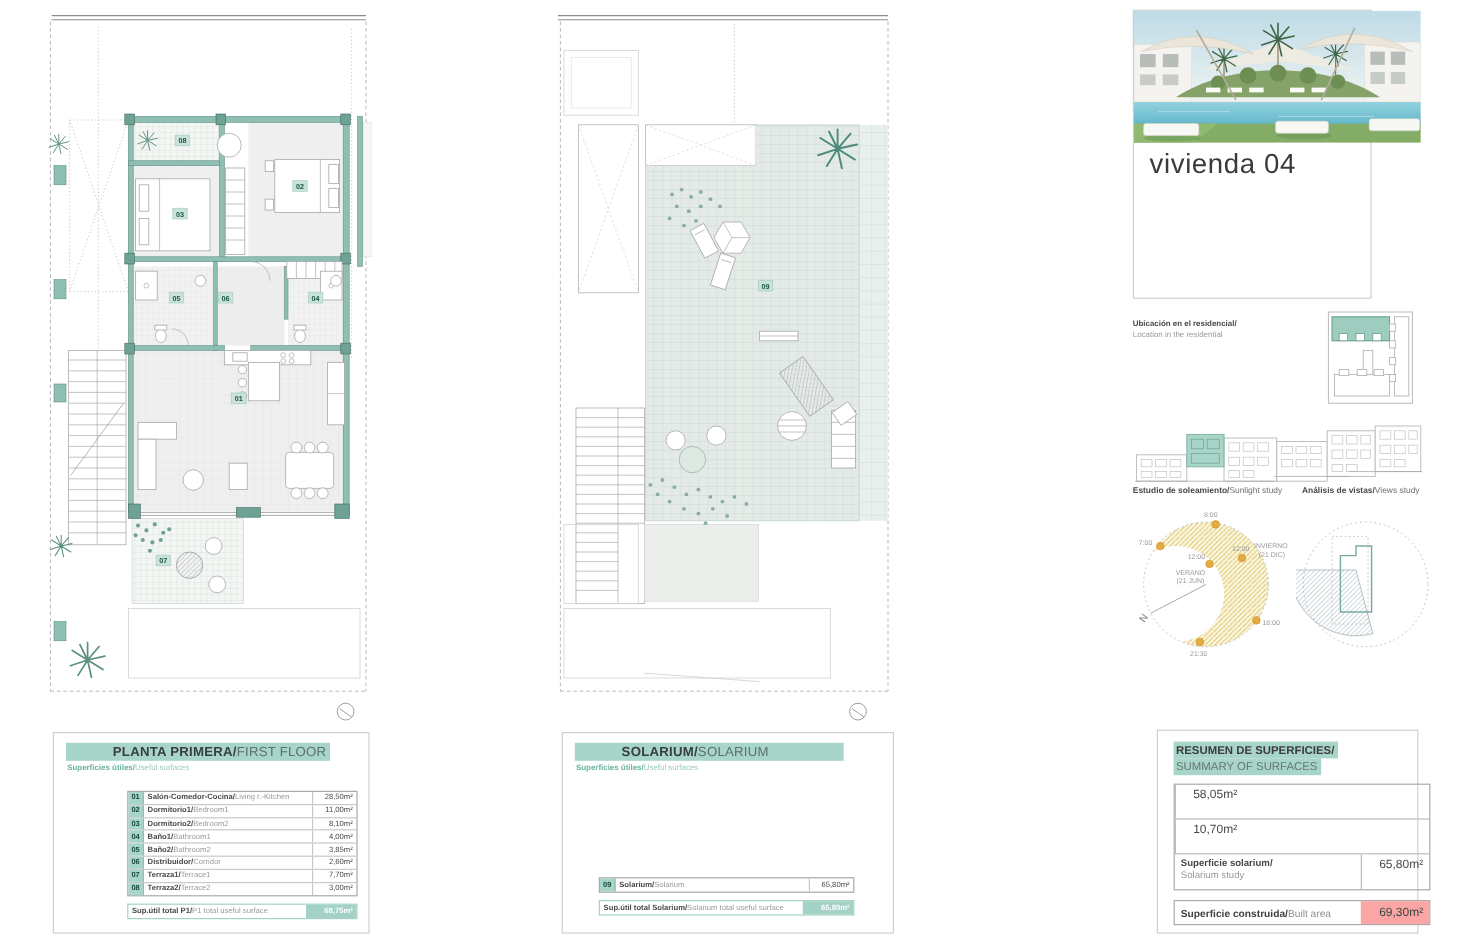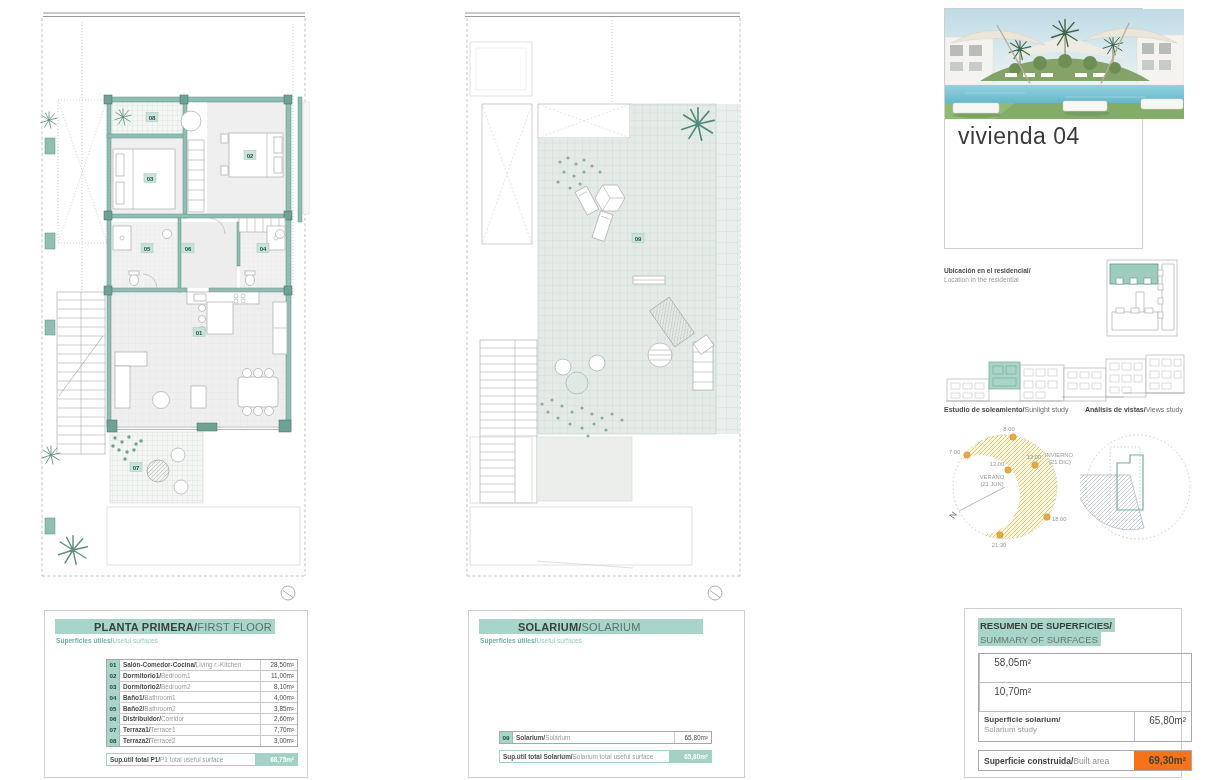--- a/index.html
+++ b/index.html
@@ -59,21 +59,21 @@
   .slabel { flex:1; padding:3px 0 0 5px; }
   .slabel .l1 { font-size:8px; color:#474747; font-weight:bold; display:block; line-height:10px; }
   .slabel .l2 { font-size:8px; color:#9a9a9a; display:block; line-height:10px; }
   .sval { width:57px; border-left:0.6px solid #bdbdbd; font-size:10px; color:#474747;
           display:flex; justify-content:flex-end; padding:3px 5px 0 0; }
   .sum-total { position:absolute; left:13px; top:141px; width:214px; height:21px;
                border:0.8px solid #aaaaaa; display:flex; background:#fff; }
   .sum-total .lbl { flex:1; display:flex; align-items:center; padding-left:5px; font-size:8.5px; white-space:nowrap; }
   .sum-total .lbl .es { font-weight:bold; color:#3f3f3f; }
   .sum-total .lbl .en { color:#8f8f8f; }
-  .sum-total .val { width:57px; background:#f97316; color:#37443f; font-weight:bold; font-size:10px;
+  .sum-total .val { width:57px; background:#fca5a5; color:#37443f; font-weight:normal; font-size:10px;
                     display:flex; align-items:center; justify-content:flex-end; padding-right:5px; }
 
   
   .unit-title { position:absolute; left:13px; top:114px; font-size:23px; color:#3a3a3a; letter-spacing:.5px; }
   .loc-block { position:absolute; left:944px; top:266px; font-size:6.6px; line-height:9px; }
   .loc-es { font-weight:bold; color:#4a4a4a; display:block; }
   .loc-en { color:#9a9a9a; display:block; }
   .study-lbl { position:absolute; top:406px; font-size:7px; white-space:nowrap; }
   .study-lbl .es { font-weight:bold; color:#4a4a4a; }
   .study-lbl .en { color:#6f6f6f; }

